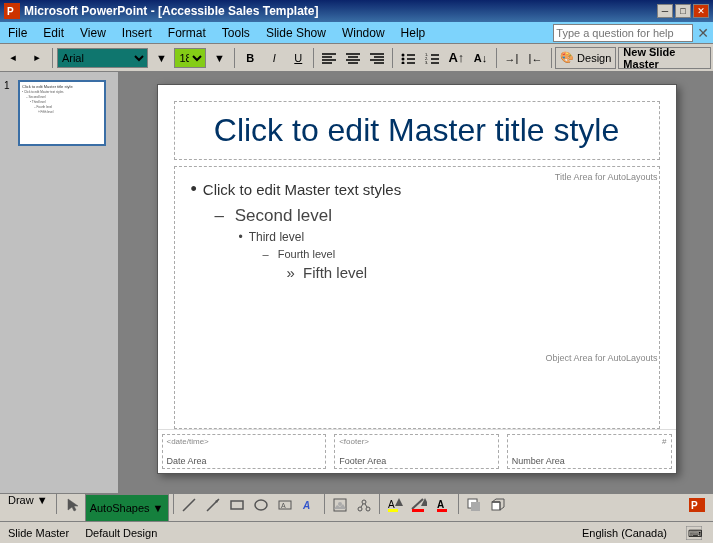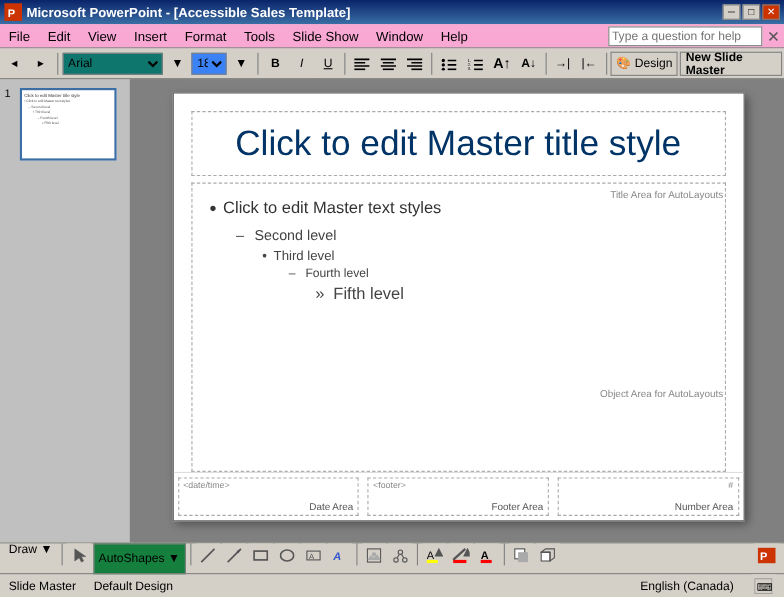--- a/index.html
+++ b/index.html
@@ -44,21 +44,21 @@
       background: #d4d0c8;
       border: 1px solid #808080;
       font-size: 9px;
       display: flex; align-items: center; justify-content: center;
       cursor: pointer;
       color: #000;
     }
 
     
     #menu-bar {
-      background: #f9a8d4;
+      background: #7dd3fc;
       height: 22px;
       display: flex;
       align-items: center;
       border-bottom: 1px solid #808080;
     }
     .menu-item {
       padding: 2px 8px;
       font-size: 12px;
       cursor: pointer;
       height: 100%;
@@ -110,21 +110,21 @@
       height: 20px;
       font-size: 11px;
       border: 1px solid #808080;
       background: #0f766e;
       width: 100px;
     }
     .size-select {
       height: 20px;
       font-size: 11px;
       border: 1px solid #808080;
-      background: #3b82f6;
+      background: #84cc16;
       width: 32px;
     }
     .tb-bold { font-weight: bold; }
     .tb-italic { font-style: italic; }
     .tb-underline { text-decoration: underline; }
     .design-btn {
       height: 22px;
       background: #d4d0c8;
       border: 1px solid #808080;
       font-size: 11px;
@@ -227,21 +227,21 @@
     
     #content-area {
       border: 1px dashed #aaa;
       margin: 0 16px;
       padding: 12px 16px;
       flex: 1;
       position: relative;
     }
     .level1 { font-size: 15px; color: #333; display: flex; align-items: center; gap: 6px; }
     .level1::before { content: "•"; font-size: 18px; }
-    .level2 { font-size: 13px; color: #444; margin-left: 24px; margin-top: 6px; }
+    .level2 { font-size: 17px; color: #444; margin-left: 24px; margin-top: 6px; }
     .level2::before { content: "–"; margin-right: 6px; }
     .level3 { font-size: 12px; color: #444; margin-left: 48px; margin-top: 4px; display: flex; align-items: center; gap: 6px; }
     .level3::before { content: "•"; }
     .level4 { font-size: 11px; color: #444; margin-left: 72px; margin-top: 4px; }
     .level4::before { content: "–"; margin-right: 6px; }
     .level5 { font-size: 15px; color: #444; margin-left: 96px; margin-top: 4px; }
     .level5::before { content: "»"; margin-right: 4px; }
 
     #object-label { bottom: 110px; right: 18px; position: absolute; font-size: 9px; color: #888; }
 
@@ -255,21 +255,21 @@
     .footer-cell {
       flex: 1;
       border: 1px dashed #aaa;
       margin: 4px;
       padding: 2px 4px;
       display: flex;
       flex-direction: column;
       justify-content: space-between;
     }
     .footer-placeholder { font-size: 8px; color: #888; }
-    .footer-label { font-size: 9px; color: #555; text-align: right; }
+    .footer-label { font-size: 9px; color: #555; text-align: left; }
 
     
     #status-bar {
       height: 22px;
       background: #d4d0c8;
       border-top: 1px solid #808080;
       display: flex;
       align-items: center;
       padding: 0 8px;
       gap: 16px;

